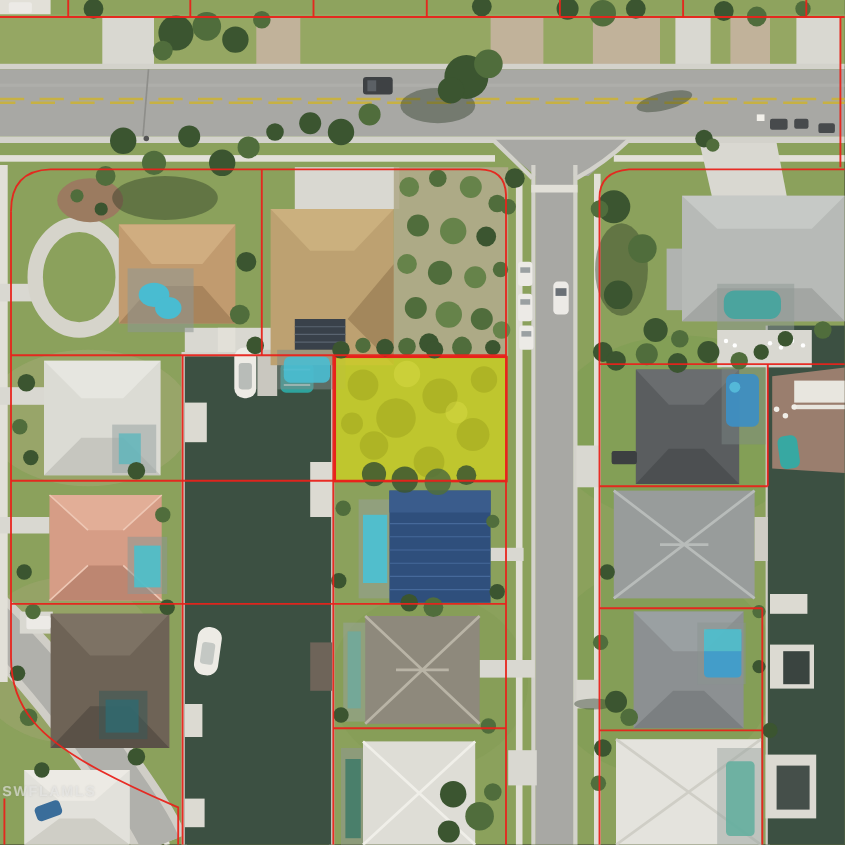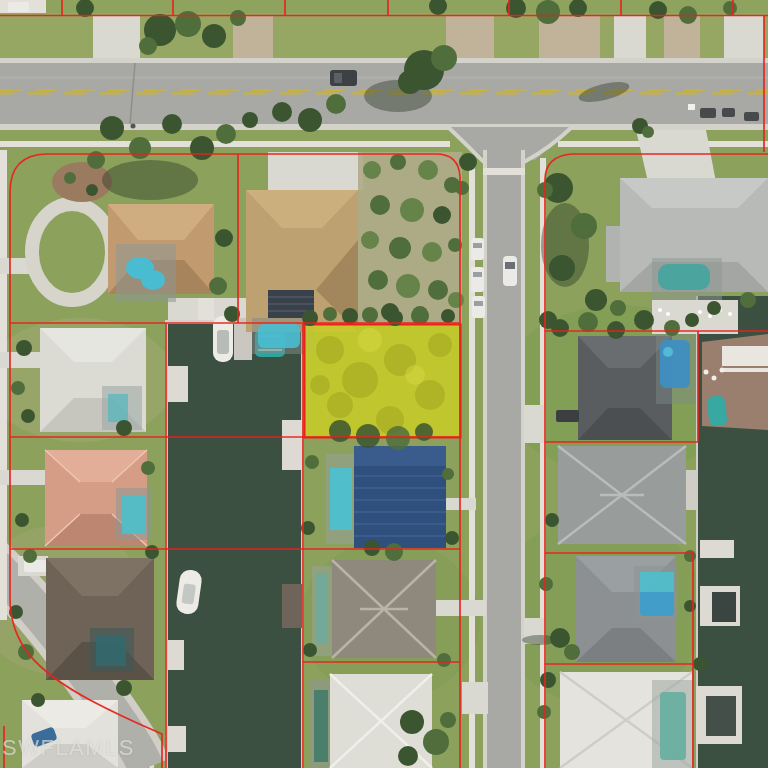--- a/index.html
+++ b/index.html
@@ -1,18 +1,18 @@
 <!DOCTYPE html>
 <html style="--parcel-line: #e8231b; --subject-highlight: #ccd023; --water: #3c5042; --road-asphalt: #a8a8a4; --concrete: #d9d8d1; --grass: #8ba15c; --watermark-color: rgba(236,236,234,0.62);"><head>
 <meta charset="utf-8">
 <style>
   html,body{margin:0;padding:0;background:#1c1c1c;}
   .stage{position:relative;width:768px;height:768px;overflow:hidden;font-family:"Liberation Sans",sans-serif;}
   .stage svg{position:absolute;left:0;top:0;}
-  .watermark{position:absolute;left:2px;top:735px;font-size:22px;font-weight:400;
+  .watermark{position:absolute;left:2px;top:712px;font-size:13px;font-weight:700;
     letter-spacing:1.5px;color:var(--watermark-color,rgba(235,235,233,.62));
     text-shadow:0 0 2px rgba(120,120,120,.25);user-select:none;}
   
   .conc{fill:#d9d8d1}.pav{fill:#c1b29a}.gut{fill:#d3d2cb}.asph{fill:#a8a8a4}
   .sw{fill:#e2e0d8}.dock{fill:#dcdad2}.wood{fill:#6e6459}.boatw{fill:#edebe5}
   .t1{fill:#3b5530}.t2{fill:#506d3c}.t3{fill:#66834a}
   .ts{fill:#263420;opacity:.4}
   .enc{fill:#8e9894;opacity:.55}
   .carw{fill:#eceae6}
   .red{stroke:var(--parcel-line,#e8231b);stroke-width:1.7;fill:none;opacity:.95}

